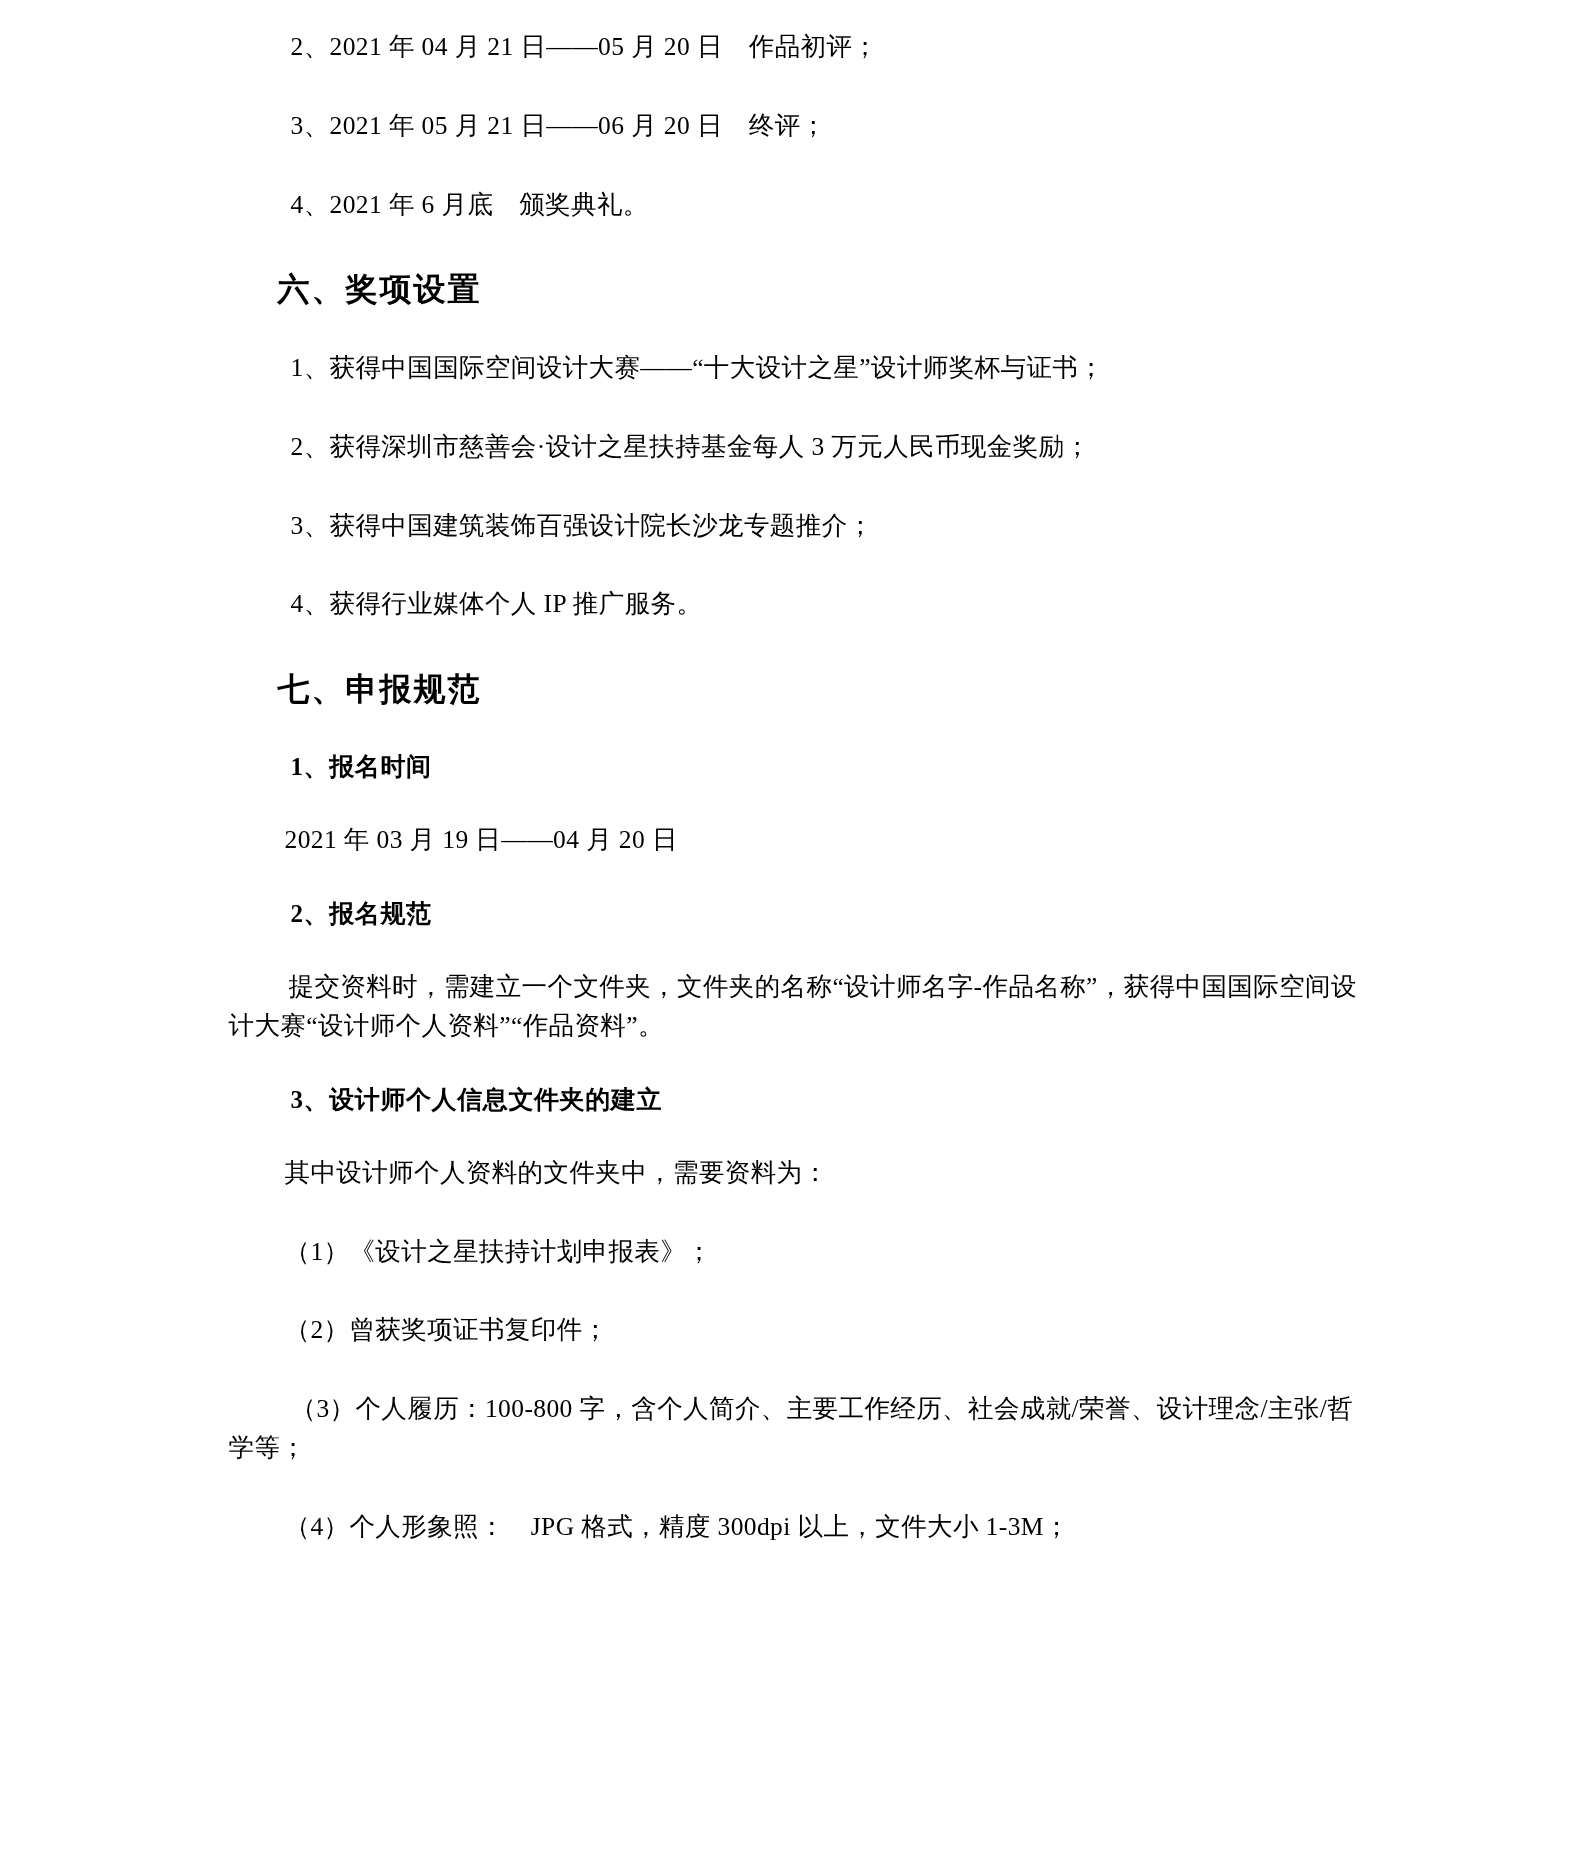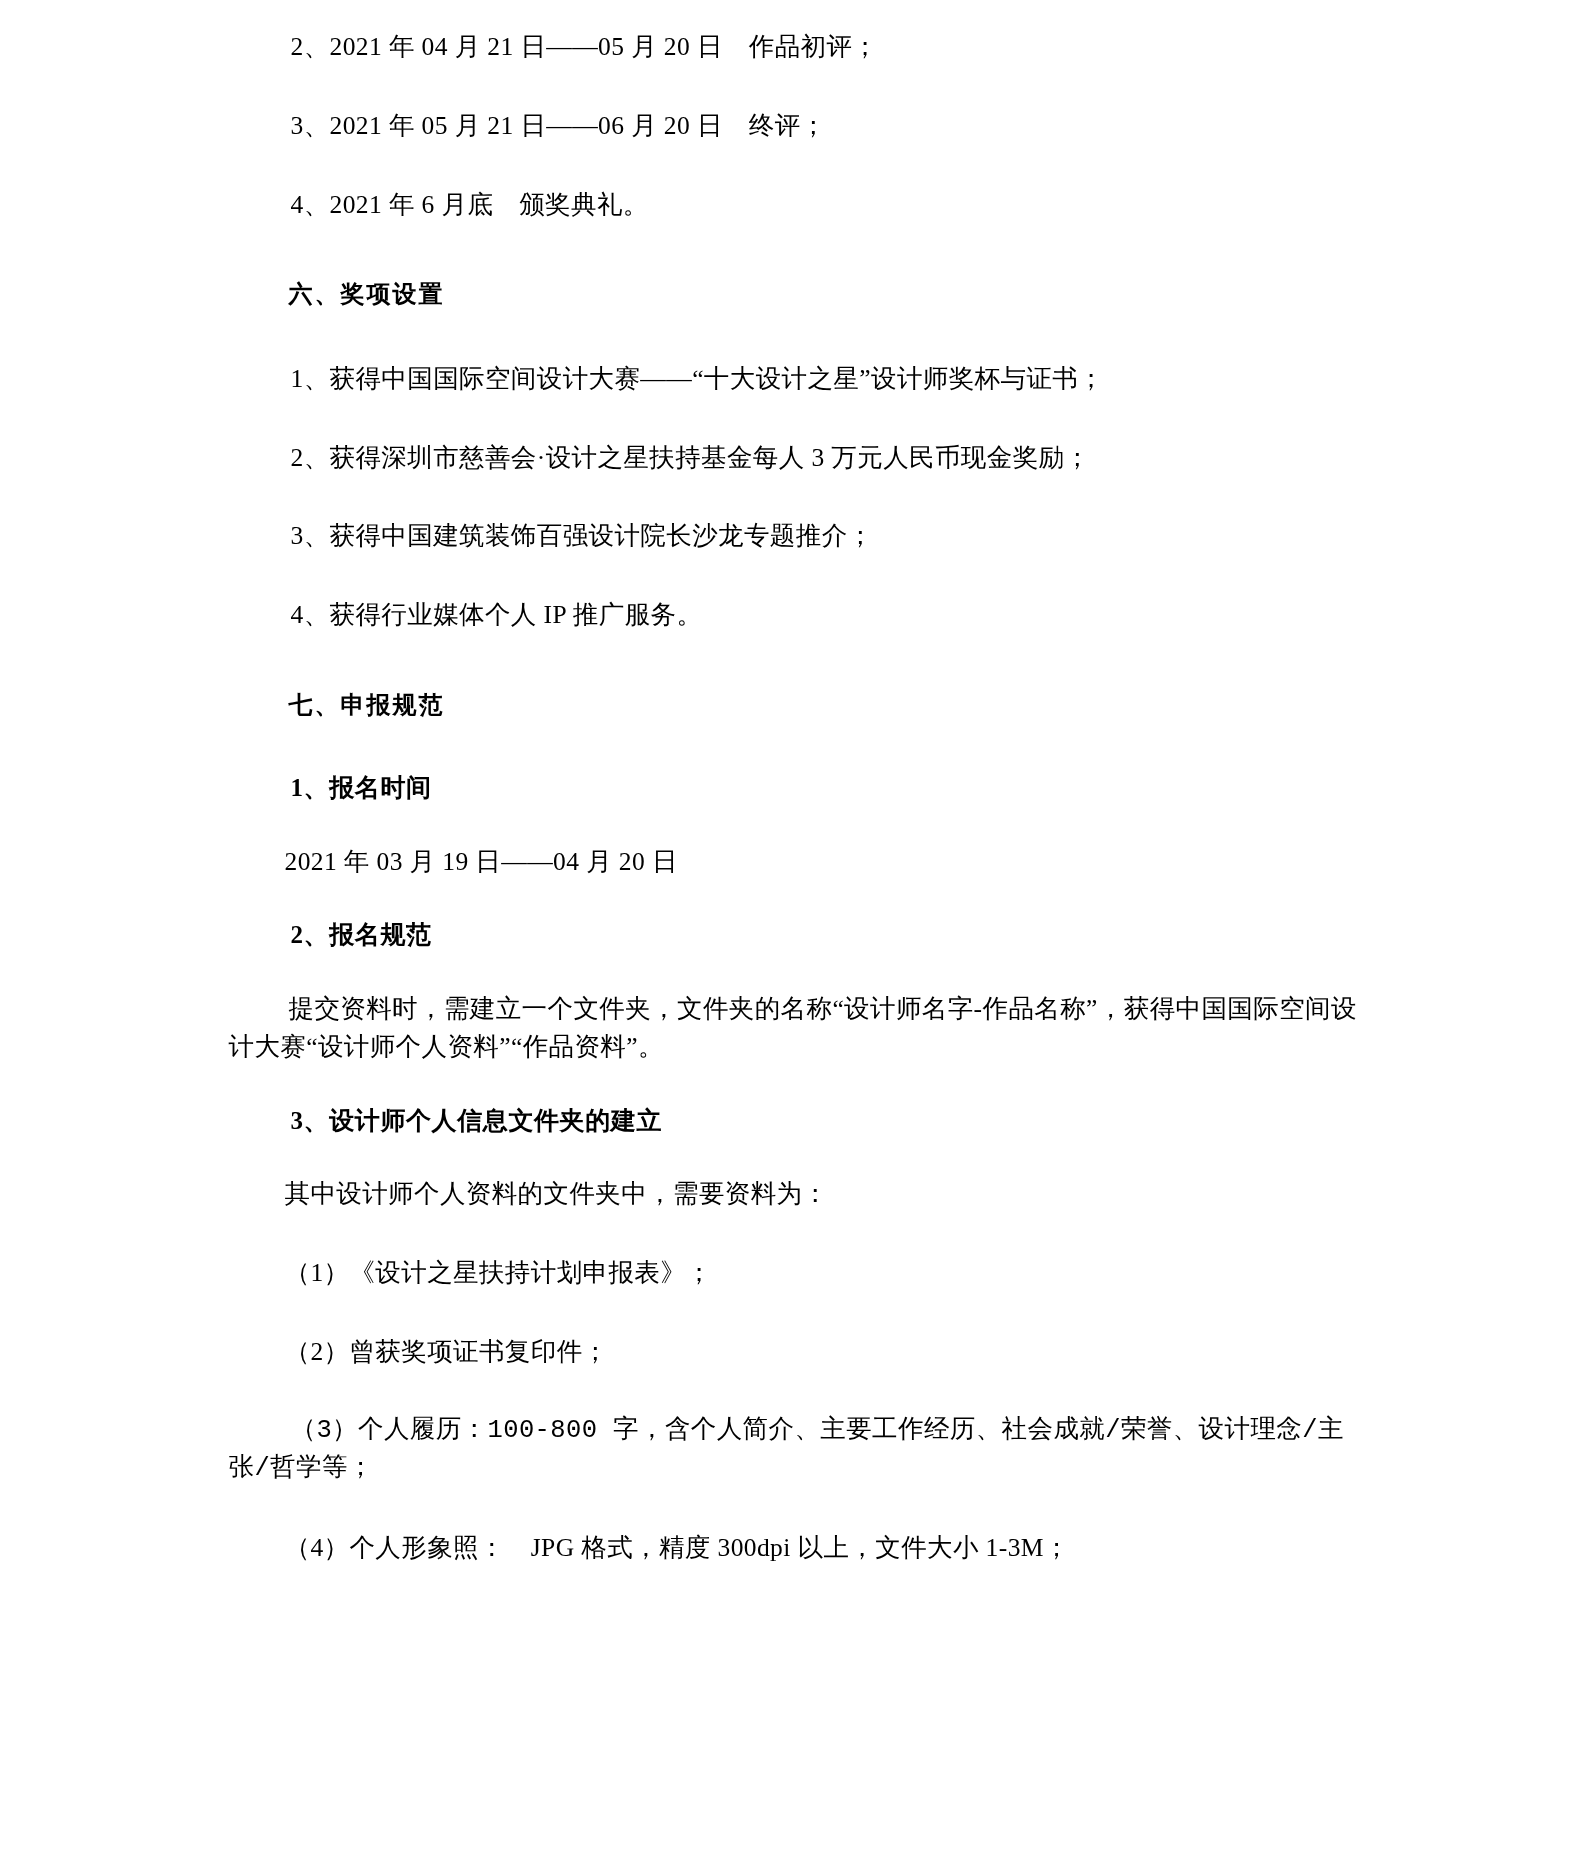--- a/index.html
+++ b/index.html
@@ -34,30 +34,30 @@
     margin: 0;
     padding: 0;
     white-space: pre-wrap;
   }
   .sp-after-1 { margin-bottom: 40px; }
 
   
   .ind-2 { text-indent: 0; padding-left: 62px; }
   .ind-1 { text-indent: 0; padding-left: 56px; }
   .ind-flow { padding-left: 0; text-indent: 60px; }
-  .ind-flow2 { padding-left: 0; text-indent: 62px; font-family: Liberation Mono, monospace; }
+  .ind-flow2 { padding-left: 0; text-indent: 62px; }
 
   
   .h-main {
-    font-size: 24px;
+    font-size: 32px;
     font-weight: bold;
     line-height: 1.4;
     letter-spacing: 2px;
     padding-left: 48px;
-    margin: 12px;
+    margin: 1px;
   }
 
   .h-sub {
     font-size: 25px;
     font-weight: bold;
     line-height: 1.45;
     letter-spacing: 0.6px;
     padding-left: 62px;
     margin: 0;
   }

